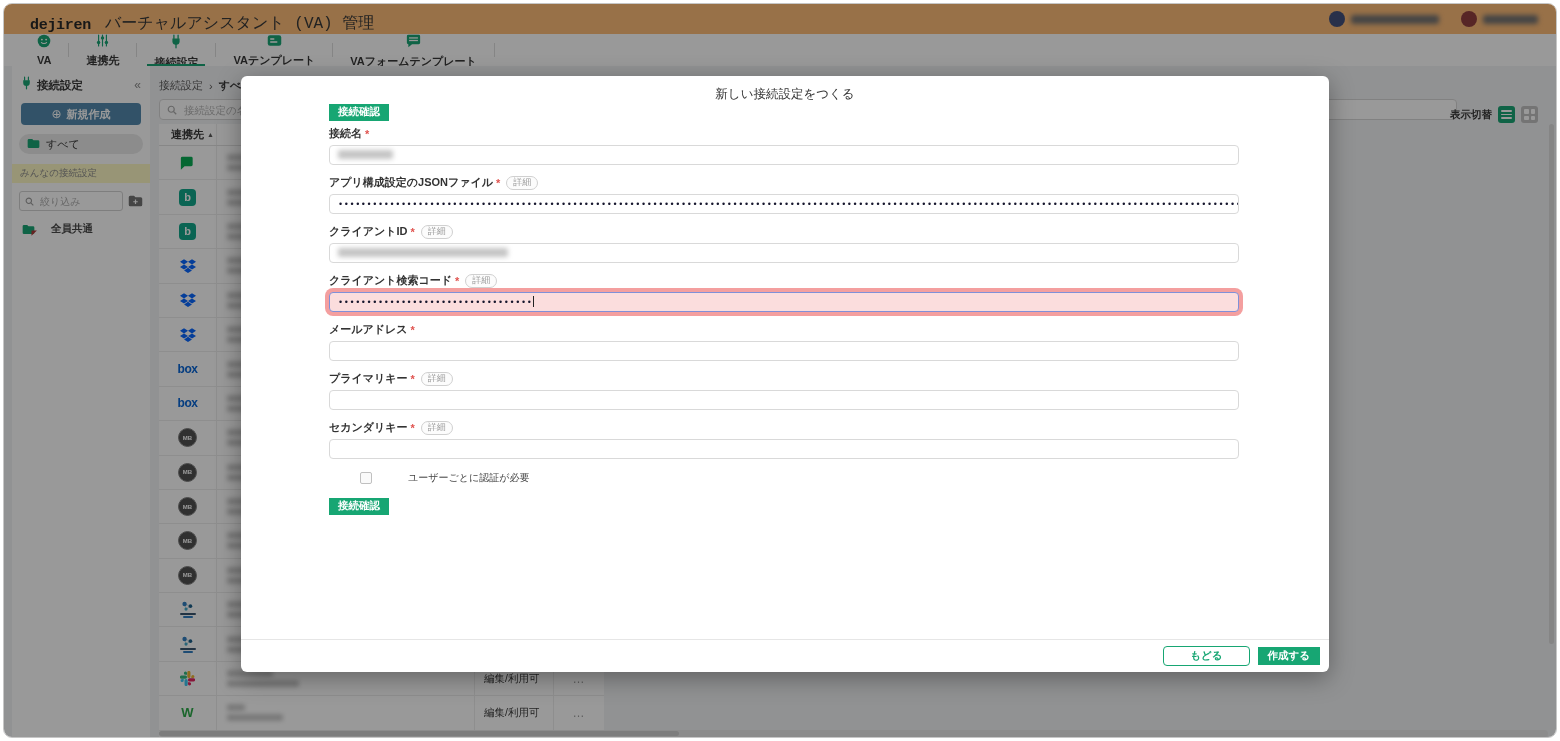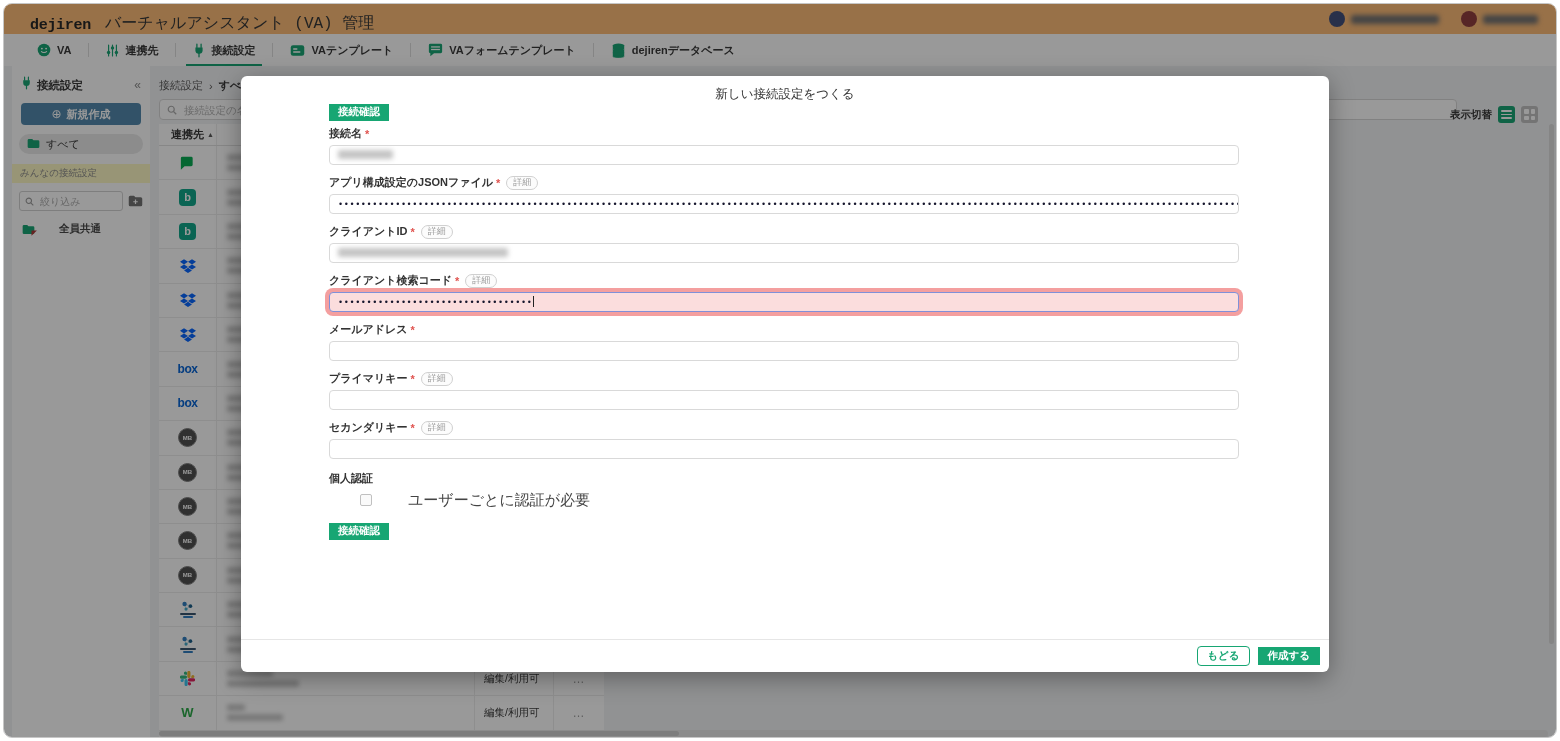--- a/index.html
+++ b/index.html
@@ -18,21 +18,21 @@
   .avatar{width:16px;height:16px;border-radius:50%;}
   .avatar.navy{background:#3d4b78;}
   .avatar.red{background:#8d3a3a;}
   .redact{display:inline-block;height:9px;border-radius:2px;background:#8a8a8a;filter:blur(2.5px);}
   .chip .redact{background:#6f6f6f;}
 
   
   .tabbar{position:absolute;left:0;top:30px;right:0;height:32px;background:#fff;
     border-bottom:1px solid #e6e6e6;display:flex;align-items:center;padding-left:16px;}
   .tab{position:relative;height:32px;display:flex;align-items:center;gap:6px;padding:0 17px;
-    font-size:11px;font-weight:bold;color:#333;cursor:pointer;white-space:nowrap;}
+    font-size:11px;font-weight:bold;color:#333;cursor:pointer;white-space:nowrap;flex-direction:column;}
   .tab.active::after{content:"";position:absolute;left:10px;right:10px;bottom:0;height:2.5px;background:#12a370;}
   .tab-sep{width:1px;height:14px;background:#ddd;}
   .nav-ic{display:inline-flex;align-items:center;}
 
   
   .body{position:absolute;left:0;top:62px;right:0;bottom:0;background:#f2f3f5;}
 
   
   .sidebar{position:absolute;left:8px;top:0;bottom:0;width:138px;background:#fff;}
   .s-header{display:flex;align-items:center;height:30px;padding:0 9px;margin-top:4px;}
@@ -43,21 +43,21 @@
   .s-plus{font-size:12px;font-weight:normal;}
   .s-all{margin:9px 7px 0;height:20px;background:#e9e9e9;border-radius:10px;display:flex;
     align-items:center;gap:6px;padding-left:8px;font-size:11px;color:#333;cursor:pointer;}
   .s-section{margin-top:10px;background:#fef9c3;font-size:9.5px;color:#888;padding:3px 8px;}
   .s-filter-row{display:flex;align-items:center;margin:8px 7px 0;gap:5px;}
   .s-filter{flex:1;height:18px;border:1px solid #d0d0d0;border-radius:3px;display:flex;align-items:center;
     padding:0 5px;gap:4px;background:#fff;}
   .s-filter input{border:0;outline:0;width:100%;font-size:10px;color:#333;background:transparent;
     font-family:"Liberation Sans","DejaVu Sans",sans-serif;}
   .s-filter input::placeholder{color:#aaa;}
-  .s-shared{display:flex;align-items:center;gap:24px;margin:11px 0 0 10px;font-size:10.5px;
+  .s-shared{display:flex;align-items:center;gap:16px;margin:11px 0 0 10px;font-size:10.5px;
     font-weight:bold;color:#444;cursor:pointer;}
   .fold-arrow{position:absolute;right:-2px;bottom:-2px;font-size:7px;color:#a33;}
 
   
   .main{position:absolute;left:155px;top:0;right:0;bottom:0;}
   .breadcrumb{position:absolute;left:0;top:12px;font-size:11px;color:#555;display:flex;gap:6px;align-items:center;}
   .bc-cur{font-weight:bold;color:#333;}
   .search-row{position:absolute;left:0;top:33px;width:1282px;height:19px;border:1px solid #d6d6d6;
     border-radius:4px;background:#fff;display:flex;align-items:center;padding:0 7px;gap:5px;}
   .search-row input{border:0;outline:0;flex:1;font-size:10.5px;color:#333;background:transparent;
@@ -126,25 +126,25 @@
     display:flex;align-items:center;padding:0 8px;overflow:hidden;}
   .fgroup.error .finput{background:#fbdddd;border:1px solid #8090d8;box-shadow:0 0 0 4px #f49f9f;}
   .dots{font-family:"DejaVu Sans Mono","Liberation Mono",monospace;font-size:8.5px;letter-spacing:.6px;
     color:#17172e;white-space:nowrap;}
   .caret{display:inline-block;width:1px;height:11px;background:#222;margin-left:1px;}
   .finput .redact{background:#c4c4c4;}
   .m-personal{margin-top:0;}
   .mp-label{font-size:11px;font-weight:bold;color:#333;}
   .mp-check{display:flex;align-items:center;gap:5px;margin-top:5px;cursor:pointer;}
   .checkbox{width:10px;height:10px;border:1px solid #c0c0c0;border-radius:2px;background:#fafafa;}
-  .mp-check span{font-size:15px;color:#444;margin-left:31px;}
+  .mp-check span{font-size:10px;color:#444;margin-left:31px;}
   .m-check-btn{margin-top:13px;}
   .m-footer{position:absolute;left:0;right:0;bottom:0;height:32px;border-top:1px solid #e6e6e6;
     display:flex;align-items:center;justify-content:flex-end;gap:8px;padding-right:9px;}
-  .btn-outline{display:inline-flex;align-items:center;justify-content:center;height:18px;padding:0 9px;
+  .btn-outline{display:inline-flex;align-items:center;justify-content:center;height:18px;padding:0 26px;
     border-radius:4px;border:1px solid #17a673;color:#17a673;background:#fff;font-size:10.5px;font-weight:bold;cursor:pointer;}
   .btn-create{height:18px;padding:0 10px;}
 </style>
 </head>
 <body>
 
 <div class="stage">
 <div class="window">
 
   <header class="app-header">
@@ -217,31 +217,20 @@
       <span class="nav-ic">
         <svg width="15" height="14" viewBox="0 0 20 19">
               <path d="M1 3a2 2 0 0 1 2-2h14a2 2 0 0 1 2 2v9a2 2 0 0 1-2 2H8l-5 4v-4H3a2 2 0 0 1-2-2z" fill="#12a370"></path>
               <rect x="4" y="4.5" width="12" height="1.7" fill="#fff"></rect>
               <rect x="4" y="8" width="12" height="1.7" fill="#fff"></rect>
             </svg>
       </span>
           <span>VAフォームテンプレート</span>
     </div>
     <span class="tab-sep"></span>
-    <div class="tab">
-      <span class="nav-ic">
-        <svg width="15" height="15" viewBox="0 0 20 20">
-              <ellipse cx="10" cy="3.5" rx="8" ry="2.8" fill="#12a370"></ellipse>
-              <path d="M2 3.5v4.5c0 1.6 3.6 2.8 8 2.8s8-1.2 8-2.8V3.5" fill="#12a370" stroke="#fff" stroke-width=".8"></path>
-              <path d="M2 8.5V13c0 1.6 3.6 2.8 8 2.8s8-1.2 8-2.8V8.5" fill="#12a370" stroke="#fff" stroke-width=".8"></path>
-              <path d="M2 13v4.5c0 1.6 3.6 2.8 8 2.8s8-1.2 8-2.8V13" fill="#12a370" stroke="#fff" stroke-width=".8"></path>
-            </svg>
-      </span>
-          <span>dejirenデータベース</span>
-    </div>
   </nav>
 
   <div class="body">
 
     <aside class="sidebar">
       <div class="s-header">
         <span>
           <svg width="11" height="14" viewBox="0 0 20 24">
                 <g stroke="#12a370" stroke-width="2.2" stroke-linecap="round" fill="none">
                   <path d="M6.5 1.5V7M13.5 1.5V7"></path>
@@ -638,21 +627,20 @@
             <div class="fgroup">
     <div class="flabel">
       <span class="ftext">セカンダリキー</span>
       <span class="freq">*</span>
       <span class="fpill">詳細</span>
     </div>
     <div class="finput" role="textbox"></div>
   </div>
           </div>
       <div class="m-personal">
-        <div class="mp-label">個人認証</div>
         <div class="mp-check">
           <span class="checkbox"></span>
           <span>ユーザーごとに認証が必要</span>
         </div>
       </div>
       <span class="btn-green m-check-btn">接続確認</span>
     </div>
     <div class="m-footer">
       <span class="btn-outline">もどる</span>
       <span class="btn-green btn-create">作成する</span>

